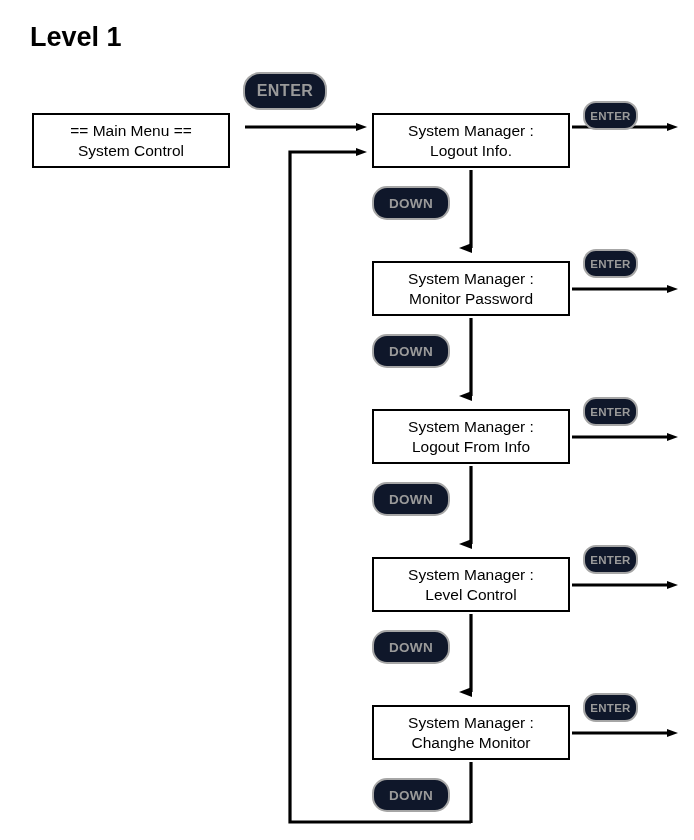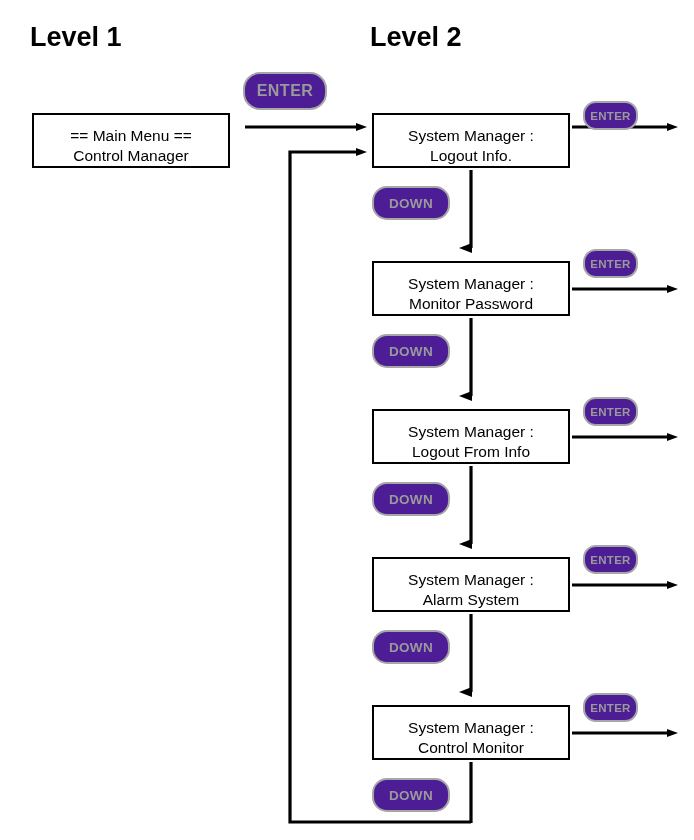--- a/index.html
+++ b/index.html
@@ -31,36 +31,36 @@
   .menu-box {
     position: absolute;
     width: 198px;
     height: 55px;
     box-sizing: border-box;
     border: 2.5px solid #000000;
     background: #ffffff;
     display: flex;
     flex-direction: column;
     align-items: center;
-    justify-content: flex-end;
+    justify-content: center;
     line-height: 1.28;
   }
   .menu-box .line {
     font-size: 15.5px;
     color: #000000;
     white-space: nowrap;
     text-align: center;
   }
 
   .pill {
     position: absolute;
     box-sizing: border-box;
     border: 2.5px solid #a6a6a6;
     border-radius: 14px;
-    background: #4c1d95;
+    background: #0f172a;
     color: #9a9a9a;
     display: flex;
     align-items: center;
     justify-content: center;
     font-weight: bold;
     white-space: nowrap;
   }
   .pill-enter-big {
     width: 84px; height: 38px;
     border-radius: 17px;
@@ -116,25 +116,24 @@
     <line x1="471" y1="762" x2="471" y2="823" stroke="#000" stroke-width="3.2"></line>
 
     <line x1="572" y1="127" x2="668" y2="127" stroke="#000" stroke-width="3.2" marker-end="url(#arrowR)"></line>
     <line x1="572" y1="289" x2="668" y2="289" stroke="#000" stroke-width="3.2" marker-end="url(#arrowR)"></line>
     <line x1="572" y1="437" x2="668" y2="437" stroke="#000" stroke-width="3.2" marker-end="url(#arrowR)"></line>
     <line x1="572" y1="585" x2="668" y2="585" stroke="#000" stroke-width="3.2" marker-end="url(#arrowR)"></line>
     <line x1="572" y1="733" x2="668" y2="733" stroke="#000" stroke-width="3.2" marker-end="url(#arrowR)"></line>
   </svg>
 
   <div id="level1-title" class="level-title">Level 1</div>
-  <div id="level2-title" class="level-title">Level 2</div>
 
   <div class="menu-box" style="left:32px; top:113px;">
     <div class="line">==  Main Menu  ==</div>
-    <div class="line">Control Manager</div>
+    <div class="line">System Control</div>
   </div>
 
   <div class="pill pill-enter-big" style="left:243px; top:72px;">ENTER</div>
 
   <div class="menu-box" style="left:372px; top:113px;">
     <div class="line">System Manager :</div>
     <div class="line">Logout Info.</div>
   </div>
   <div class="pill pill-enter-small" style="left:583px; top:101px;">ENTER</div>
   <div class="pill pill-down" style="left:372px; top:186px;">DOWN</div>
@@ -148,25 +147,25 @@
 
   <div class="menu-box" style="left:372px; top:409px;">
     <div class="line">System Manager :</div>
     <div class="line">Logout From Info</div>
   </div>
   <div class="pill pill-enter-small" style="left:583px; top:397px;">ENTER</div>
   <div class="pill pill-down" style="left:372px; top:482px;">DOWN</div>
 
   <div class="menu-box" style="left:372px; top:557px;">
     <div class="line">System Manager :</div>
-    <div class="line">Alarm System</div>
+    <div class="line">Level Control</div>
   </div>
   <div class="pill pill-enter-small" style="left:583px; top:545px;">ENTER</div>
   <div class="pill pill-down" style="left:372px; top:630px;">DOWN</div>
 
   <div class="menu-box" style="left:372px; top:705px;">
     <div class="line">System Manager :</div>
-    <div class="line">Control Monitor</div>
+    <div class="line">Changhe Monitor</div>
   </div>
   <div class="pill pill-enter-small" style="left:583px; top:693px;">ENTER</div>
   <div class="pill pill-down" style="left:372px; top:778px;">DOWN</div>
 
 </div>
 
 </body></html>

